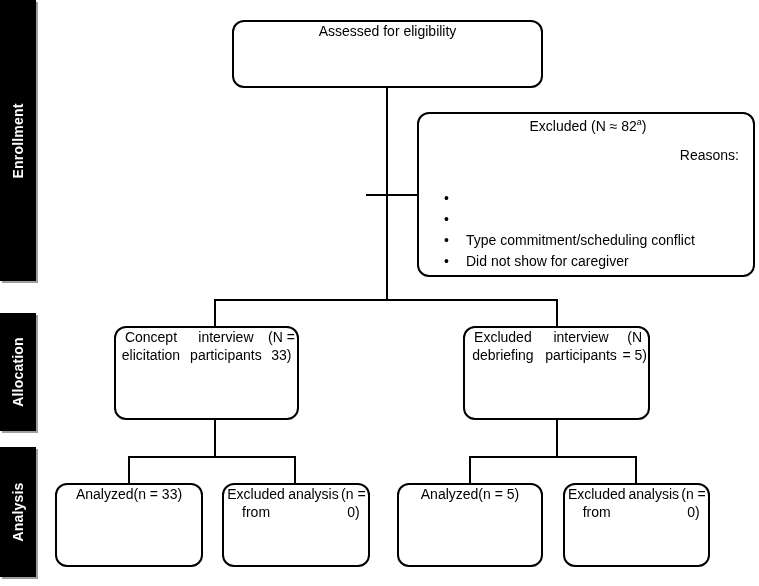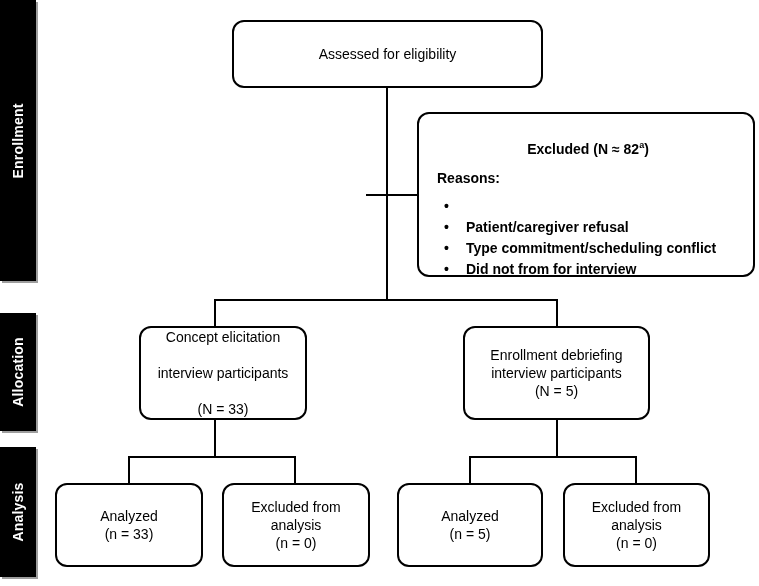--- a/index.html
+++ b/index.html
@@ -46,40 +46,39 @@
   
   .box {
     position: absolute;
     box-sizing: border-box;
     background: #ffffff;
     border: 2px solid #000000;
     border-radius: 12px;
   }
   .box.center {
     display: flex;
-    flex-direction: column;
     justify-content: center;
     text-align: center;
   }
   sup {
     font-size: 9px;
     line-height: 0;
     vertical-align: super;
   }
   
   .excluded-box {
-    padding: 26px 14px 0 18px;
-    font-weight: bold;
+    padding: 3px 14px 0 18px;
   }
   .excluded-title {
     text-align: center;
     margin-bottom: 11px;
   }
   .reasons-label {
-    margin-bottom: 9px;
+    margin-bottom: 24px;
+    text-align: right;
   }
   .reason-row {
     display: flex;
     line-height: 21px;
     padding-left: 7px;
   }
   .reason-bullet {
     width: 22px;
     flex: 0 0 22px;
   }
@@ -118,40 +117,39 @@
   </div>
 
   <div class="box excluded-box" style="left:417px; top:112px; width:338px; height:165px;">
     <div class="excluded-title"><span>Excluded (N ≈ 82</span><sup>a</sup><span>)</span></div>
     <div class="reasons-label">Reasons:</div>
     <div class="reason-row">
       <span class="reason-bullet">•</span>
     </div>
     <div class="reason-row">
       <span class="reason-bullet">•</span>
-      <span>Patient/caregiver refusal</span>
     </div>
     <div class="reason-row">
       <span class="reason-bullet">•</span>
       <span>Type commitment/scheduling conflict</span>
     </div>
     <div class="reason-row">
       <span class="reason-bullet">•</span>
-      <span>Did not from for interview</span>
+      <span>Did not show for caregiver</span>
     </div>
   </div>
 
-  <div class="box center" style="left:139px; top:326px; width:168px; height:94px;justify-content:space-between;">
+  <div class="box center" style="left:114px; top:326px; width:185px; height:94px;justify-content:space-between;">
     <div>Concept elicitation</div>
     <div>interview participants</div>
     <div>(N = 33)</div>
   </div>
 
   <div class="box center" style="left:463px; top:326px; width:187px; height:94px;">
-    <div>Enrollment debriefing</div>
+    <div>Excluded debriefing</div>
     <div>interview participants</div>
     <div>(N = 5)</div>
   </div>
 
   <div class="box center" style="left:55px; top:483px; width:148px; height:84px;">
     <div>Analyzed</div>
     <div>(n = 33)</div>
   </div>
 
   <div class="box center" style="left:222px; top:483px; width:148px; height:84px;">

